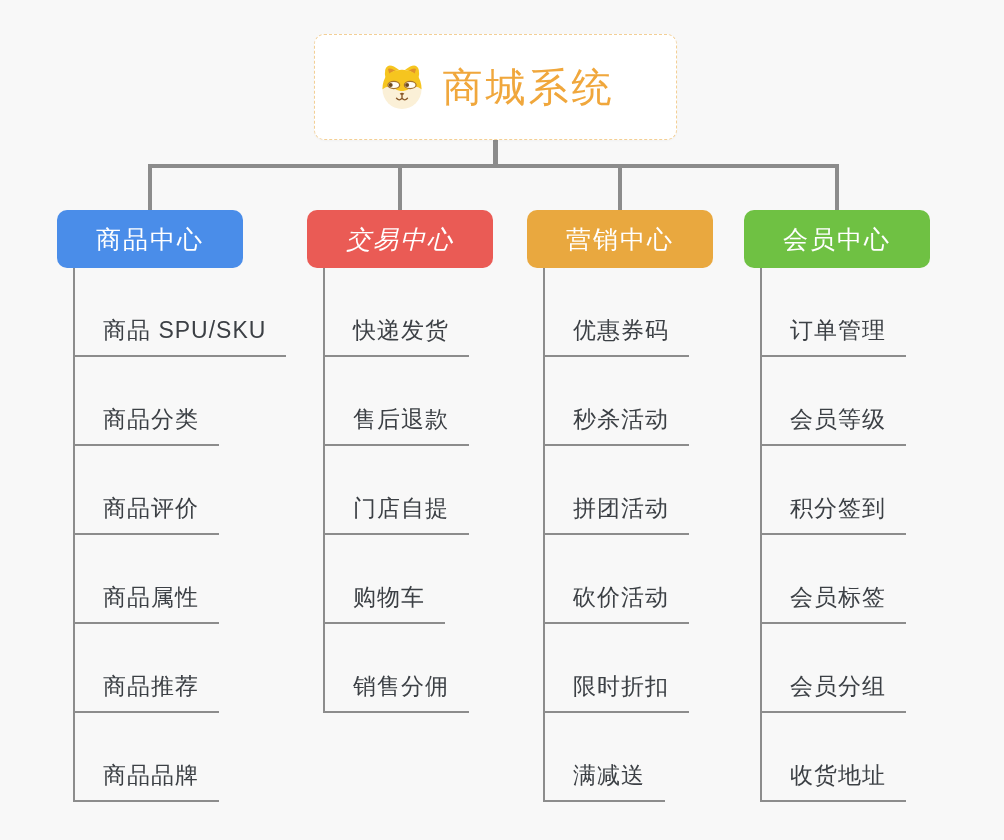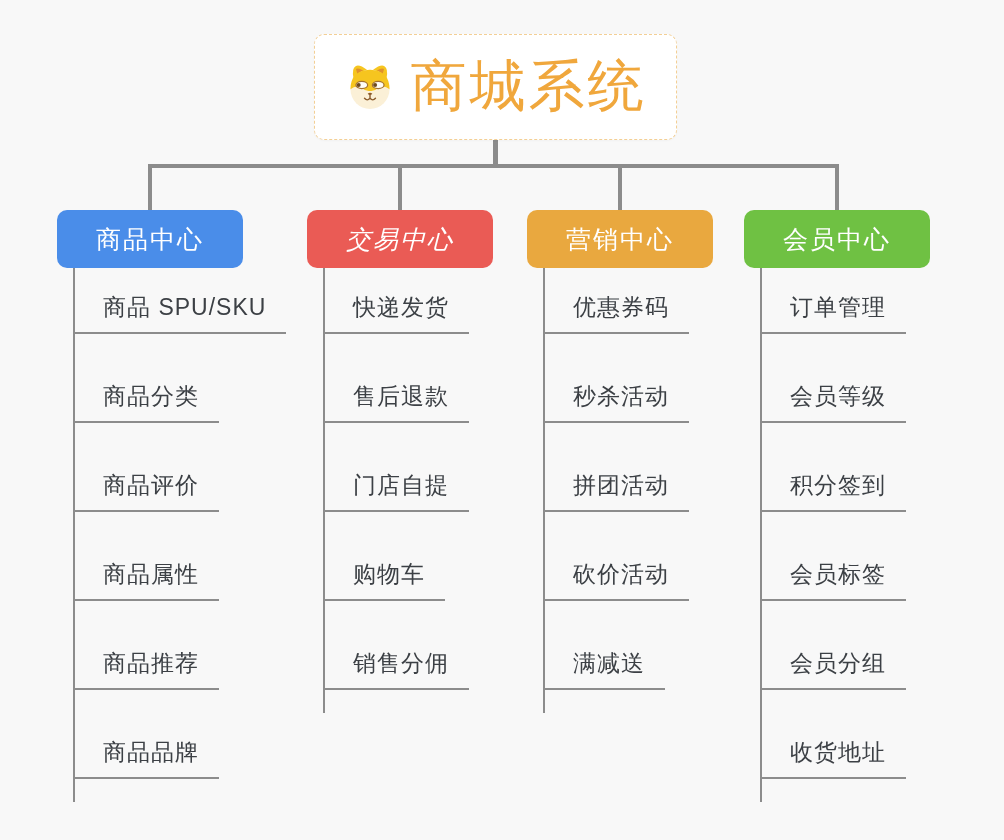--- a/index.html
+++ b/index.html
@@ -18,21 +18,21 @@
   .root-node {
     position: absolute; left: 314px; top: 34px; width: 363px; height: 106px;
     background: #ffffff;
     border: 1px dashed #f3cf95;
     border-radius: 10px;
     display: flex; align-items: center; justify-content: center; gap: 16px;
     box-shadow: 0 1px 2px rgba(0,0,0,0.03);
   }
   .dog-icon { width: 50px; height: 50px; display: inline-block; }
   .root-title {
-    font-size: 56px; letter-spacing: 3px; font-weight: 500;
+    font-size: 40px; letter-spacing: 3px; font-weight: 500;
     white-space: nowrap;
   }
 
   
   .column { position: absolute; top: 210px; width: max-content; }
   .col-0 { left: 57px; }
   .col-1 { left: 307px; }
   .col-2 { left: 527px; }
   .col-3 { left: 744px; }
   .branch-box {
@@ -41,21 +41,21 @@
   }
   .branch-label {
     color: #ffffff; font-size: 25px; letter-spacing: 2px; font-weight: 400;
     white-space: nowrap;
   }
   .col-items {
     margin-left: 16px;
     border-left: 2px solid #8c8c8c;
     width: max-content;
   }
-  .item { height: 89px; display: flex; align-items: center; }
+  .item { height: 89px; display: flex; align-items: flex-end; }
   .item-label {
     display: inline-block;
     border-bottom: 2px solid #8c8c8c;
     padding: 0 20px 9px 28px;
     font-size: 23px; color: #3c4045; letter-spacing: 1px;
     white-space: nowrap;
   }
 </style>
 </head>
 <body>
@@ -153,20 +153,23 @@
       <div class="item">
           <span class="item-label">秒杀活动</span>
         </div>
       <div class="item">
           <span class="item-label">拼团活动</span>
         </div>
       <div class="item">
           <span class="item-label">砍价活动</span>
         </div>
       <div class="item">
+          <span class="item-label">限时折扣</span>
+        </div>
+      <div class="item">
           <span class="item-label">满减送</span>
         </div>
     </div>
   </div>
 
   <div class="column col-3">
     <div class="branch-box" style="background: rgb(111, 193, 67);">
       <span class="branch-label">会员中心</span>
     </div>
     <div class="col-items">

